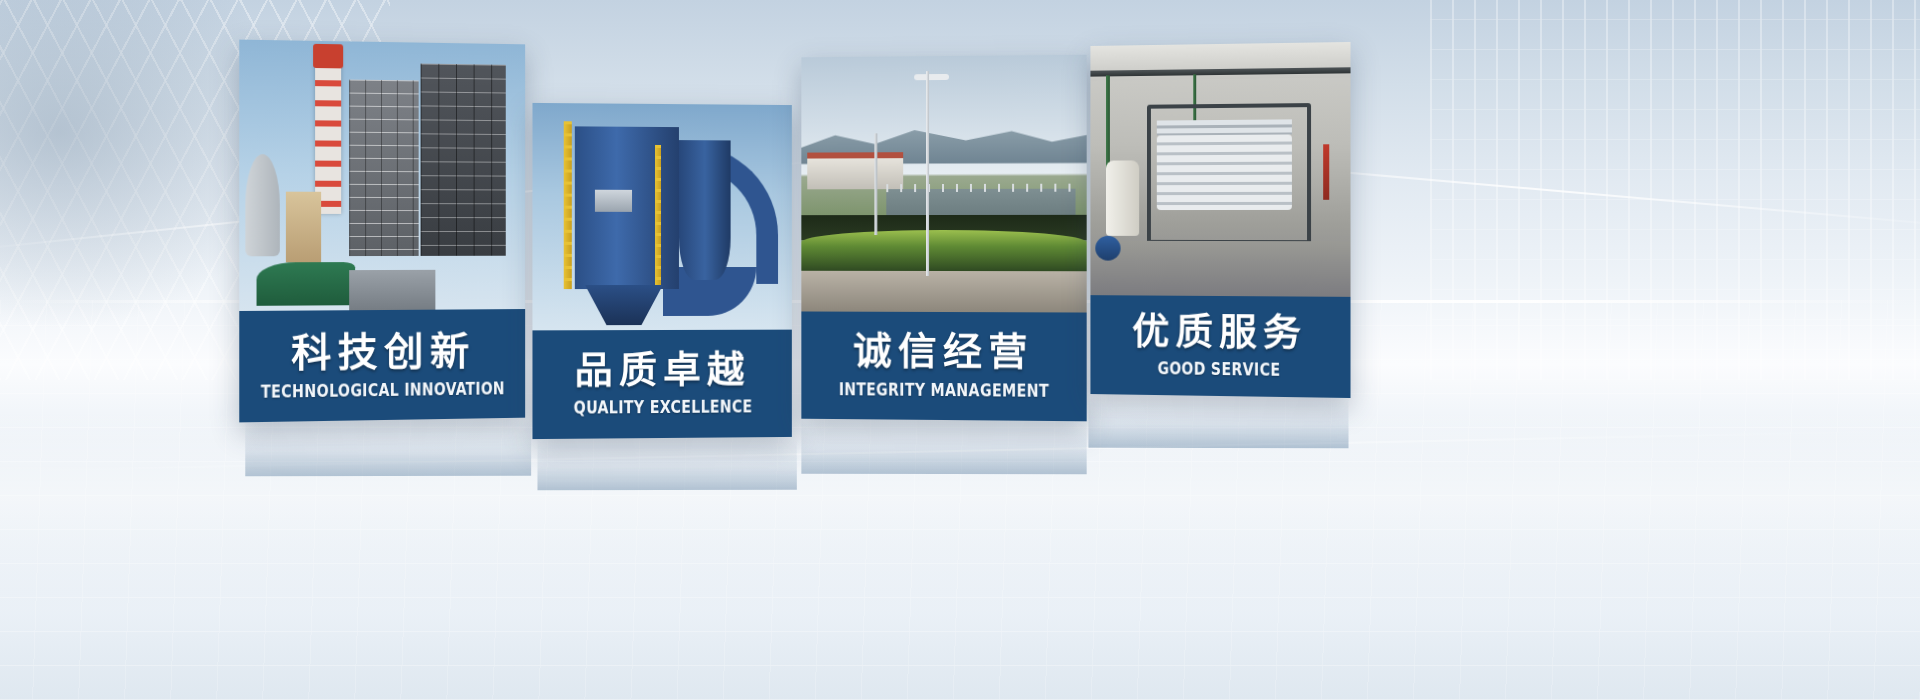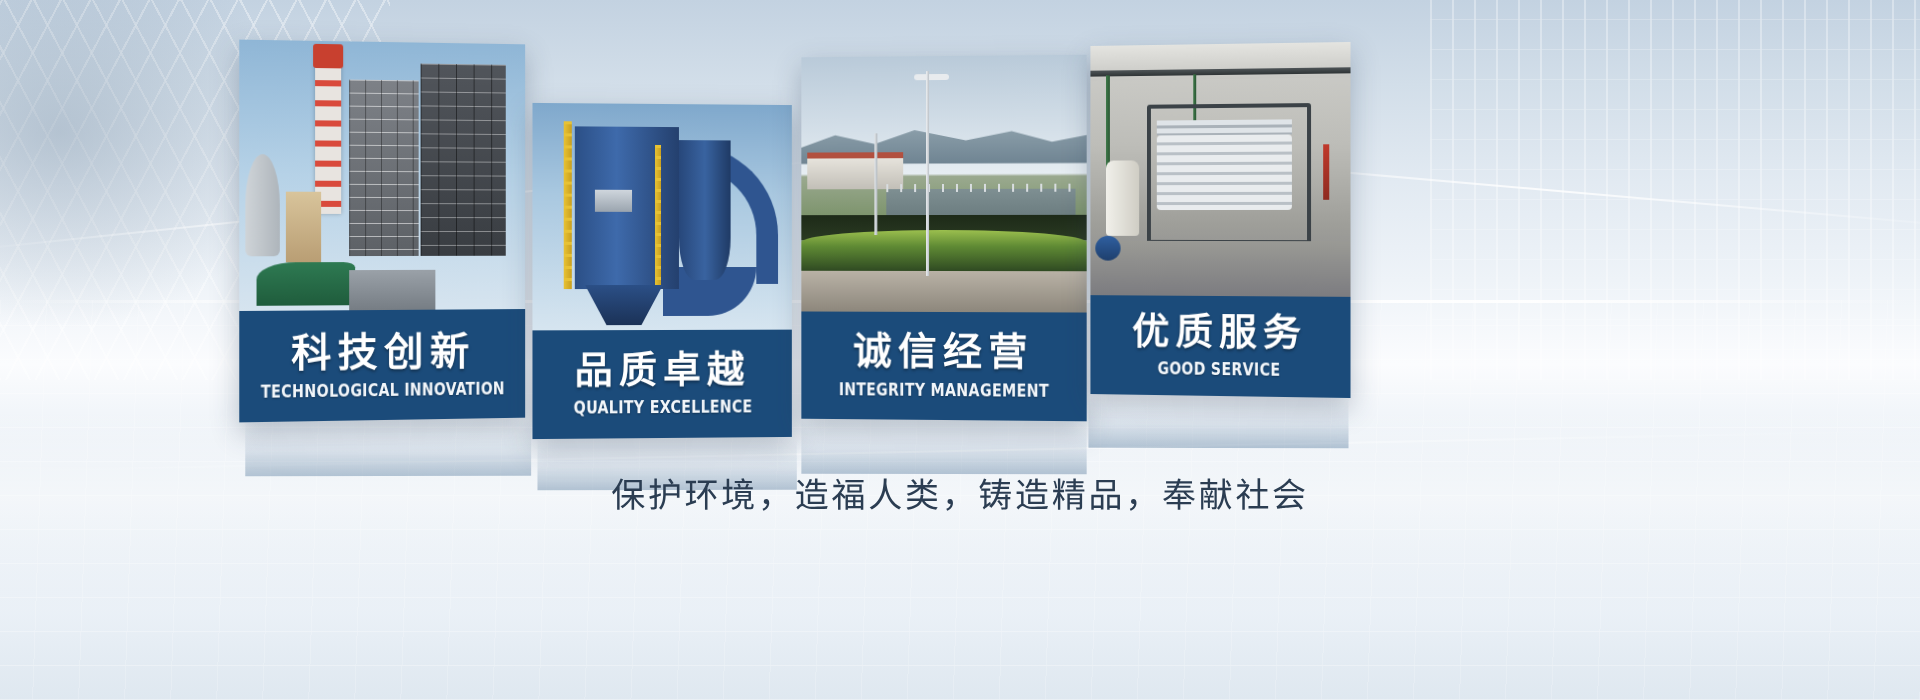--- a/index.html
+++ b/index.html
@@ -313,15 +313,14 @@
       </div>
       <div class="band" style="height:100px;">
         <div class="cn" style="font-size:38px;">优质服务</div>
         <div class="en" style="font-size:17px; margin-top:6px;">GOOD SERVICE</div>
       </div>
     </div>
     <div class="card-reflection" style="left:1086px; top:396px; width:262px; height:52px; transform: perspective(1400px) rotateY(-7deg) scaleY(-1);"></div>
 
   </div>
 
-  <div class="tagline" style="top:468px; font-size:34px;">保护环境，造福人类，铸造精品，奉献社会</div>
 
 </div>
 
 </body></html>

